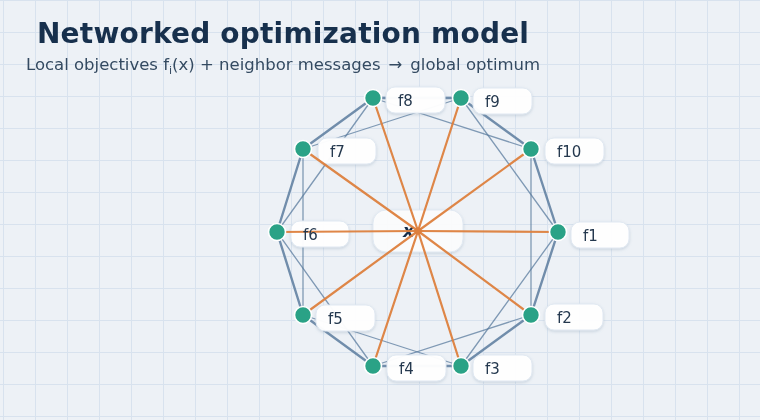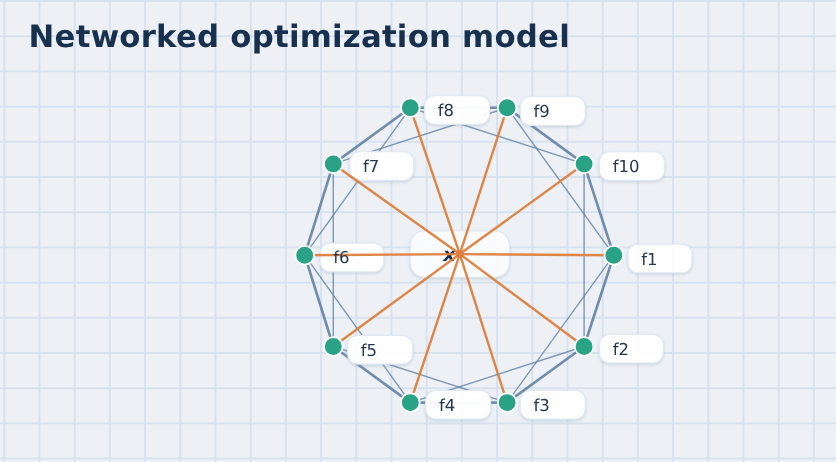--- a/index.html
+++ b/index.html
@@ -27,20 +27,22 @@
   .subtitle .arrow{margin:0 8px;}
   svg.graph{position:absolute;left:0;top:0;z-index:2;}
 </style>
 </head>
 <body>
 
 <div class="canvas">
 
   <div class="header">
     <h1 class="title">Networked optimization model</h1>
+    <div class="subtitle"><span>Local objectives f</span><sub>i</sub><span>(x) + neighbor messages</span><span class="arrow">→</span><span>global optimum</span>
+    </div>
   </div>
 
   <svg class="graph" width="760" height="420" viewBox="0 0 760 420">
     <defs>
       <filter id="soft" x="-40%" y="-40%" width="180%" height="180%">
         <feDropShadow dx="0" dy="1.2" stdDeviation="1.4" flood-color="#7e95ad" flood-opacity="0.35"></feDropShadow>
       </filter>
     </defs>
     <g>
         <line x1="558" y1="232" x2="531" y2="315" stroke="#5a7b9e" stroke-width="2.4" stroke-opacity="0.85" stroke-linecap="round"></line>

